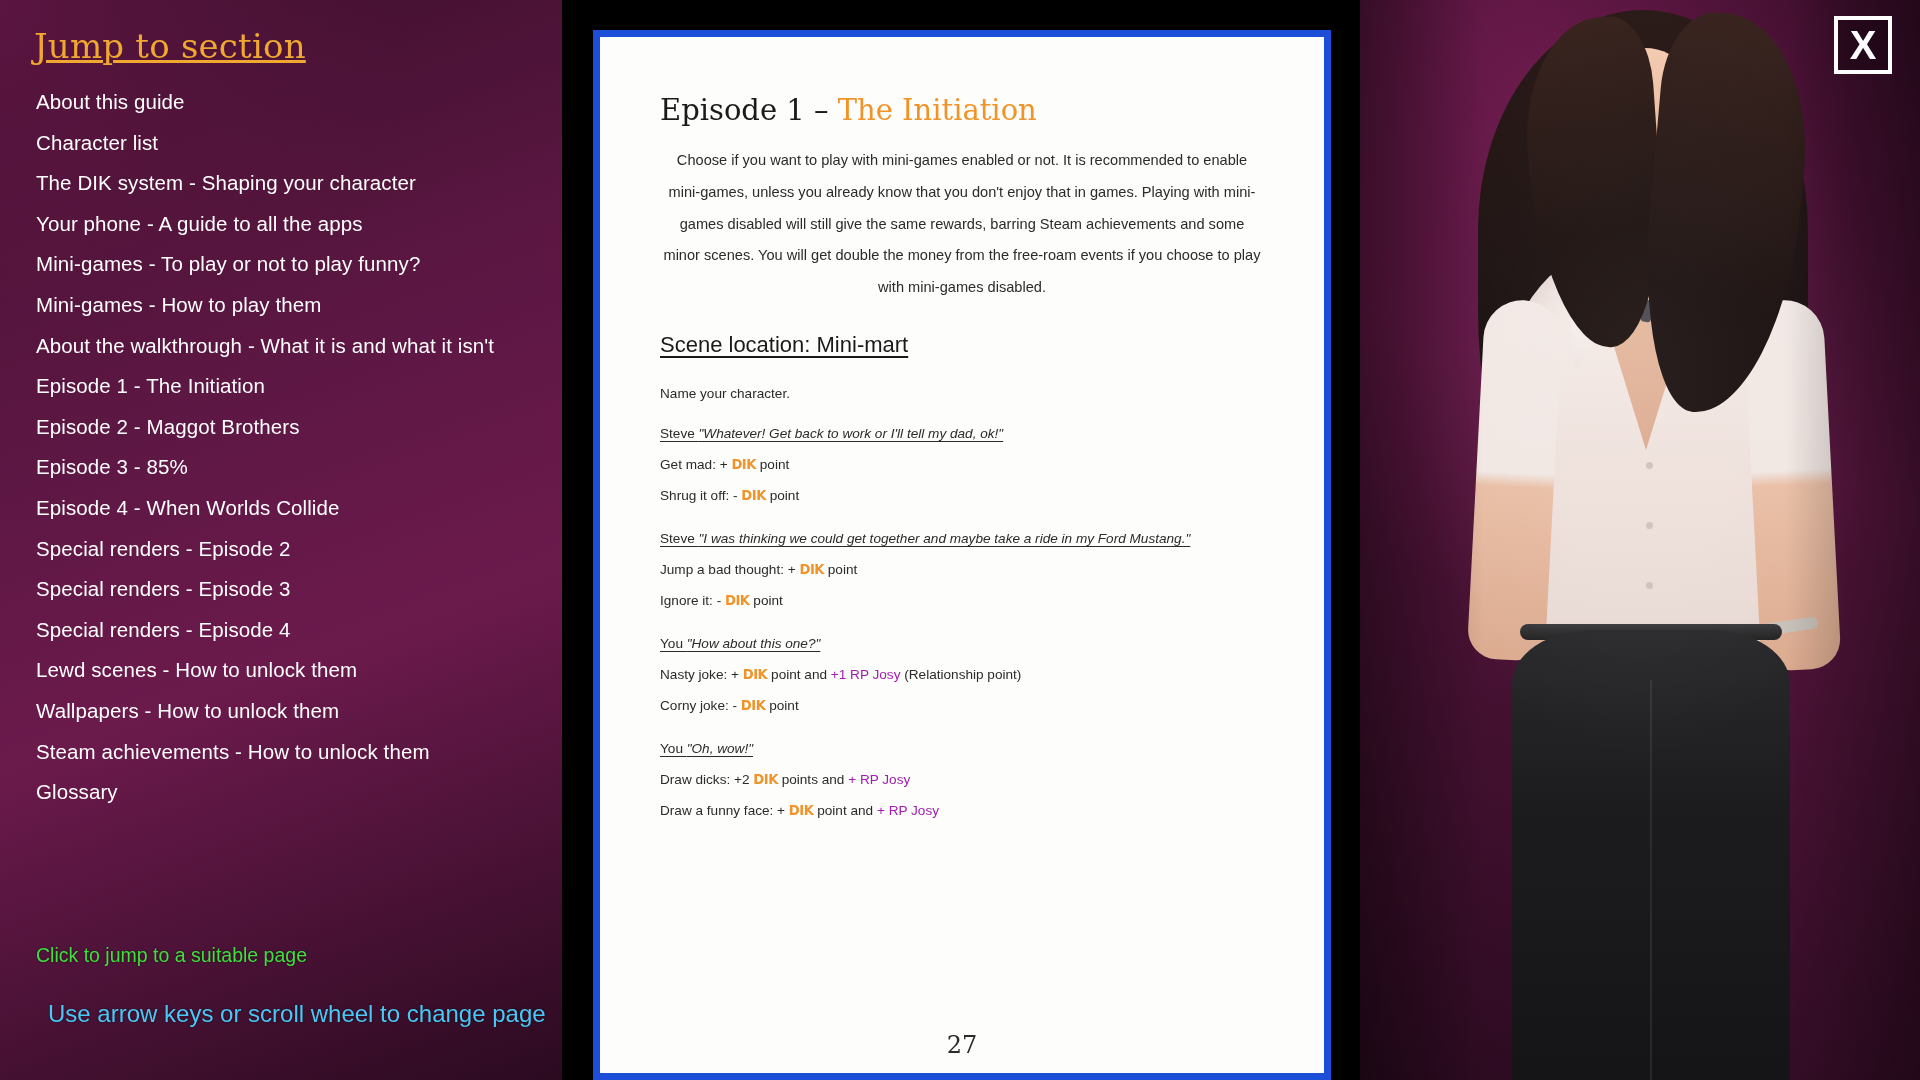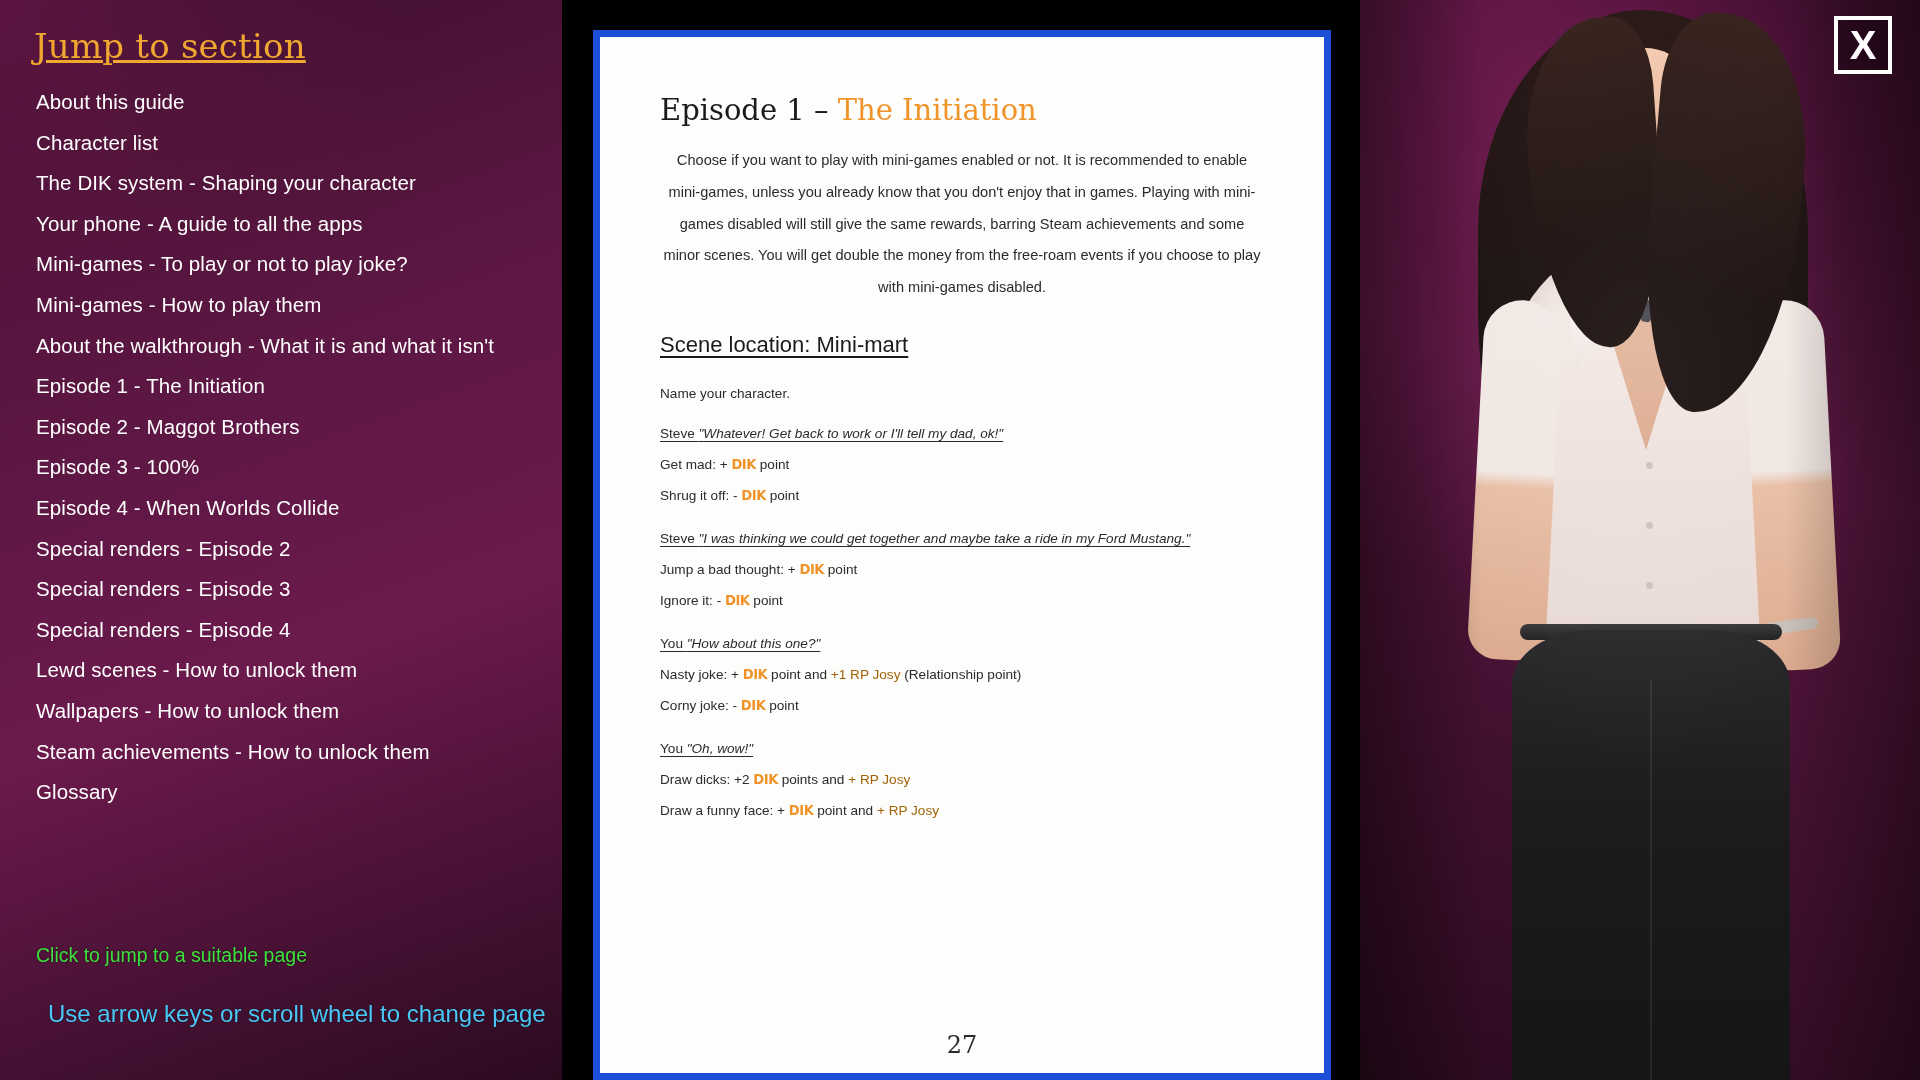--- a/index.html
+++ b/index.html
@@ -132,21 +132,21 @@
     margin-bottom: 16px;
   }
   .gap { margin-bottom: 26px; }
   .dik {
     color: #f0942a;
     font-weight: bold;
     font-family: "DejaVu Sans", sans-serif;
     letter-spacing: -0.5px;
     font-size: 13.2px;
   }
-  .rp { color: #a16207; }
+  .rp { color: #a21caf; }
 
   #page-number {
     position: absolute;
     left: 0; right: 0;
     bottom: 14px;
     text-align: center;
     font-size: 24px;
     color: #2b2b2b;
     font-family: "DejaVu Serif", serif;
   }
@@ -317,26 +317,26 @@
 <div id="app">
 
   <div id="sidebar">
     <div id="sidebar-title">Jump to section</div>
 
     <div>
       <div class="nav-item">About this guide</div>
       <div class="nav-item">Character list</div>
       <div class="nav-item">The DIK system - Shaping your character</div>
       <div class="nav-item">Your phone - A guide to all the apps</div>
-      <div class="nav-item">Mini-games - To play or not to play joke?</div>
+      <div class="nav-item">Mini-games - To play or not to play funny?</div>
       <div class="nav-item">Mini-games - How to play them</div>
       <div class="nav-item">About the walkthrough - What it is and what it isn't</div>
       <div class="nav-item">Episode 1 - The Initiation</div>
       <div class="nav-item">Episode 2 - Maggot Brothers</div>
-      <div class="nav-item">Episode 3 - 100%</div>
+      <div class="nav-item">Episode 3 - 85%</div>
       <div class="nav-item">Episode 4 - When Worlds Collide</div>
       <div class="nav-item">Special renders - Episode 2</div>
       <div class="nav-item">Special renders - Episode 3</div>
       <div class="nav-item">Special renders - Episode 4</div>
       <div class="nav-item">Lewd scenes - How to unlock them</div>
       <div class="nav-item">Wallpapers - How to unlock them</div>
       <div class="nav-item">Steam achievements - How to unlock them</div>
       <div class="nav-item">Glossary</div>
     </div>
 

